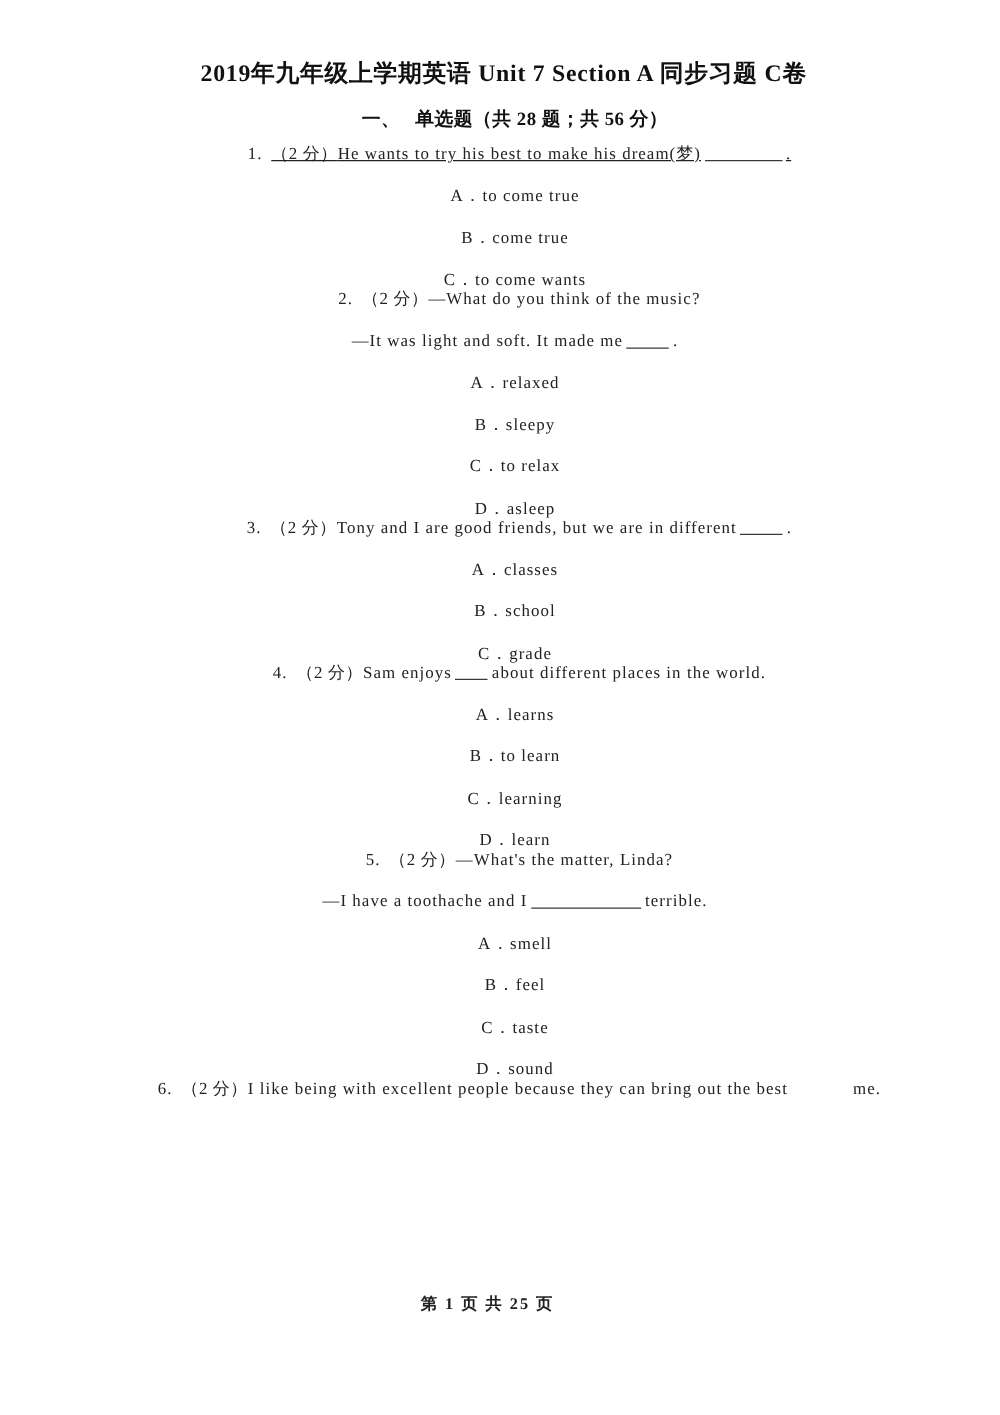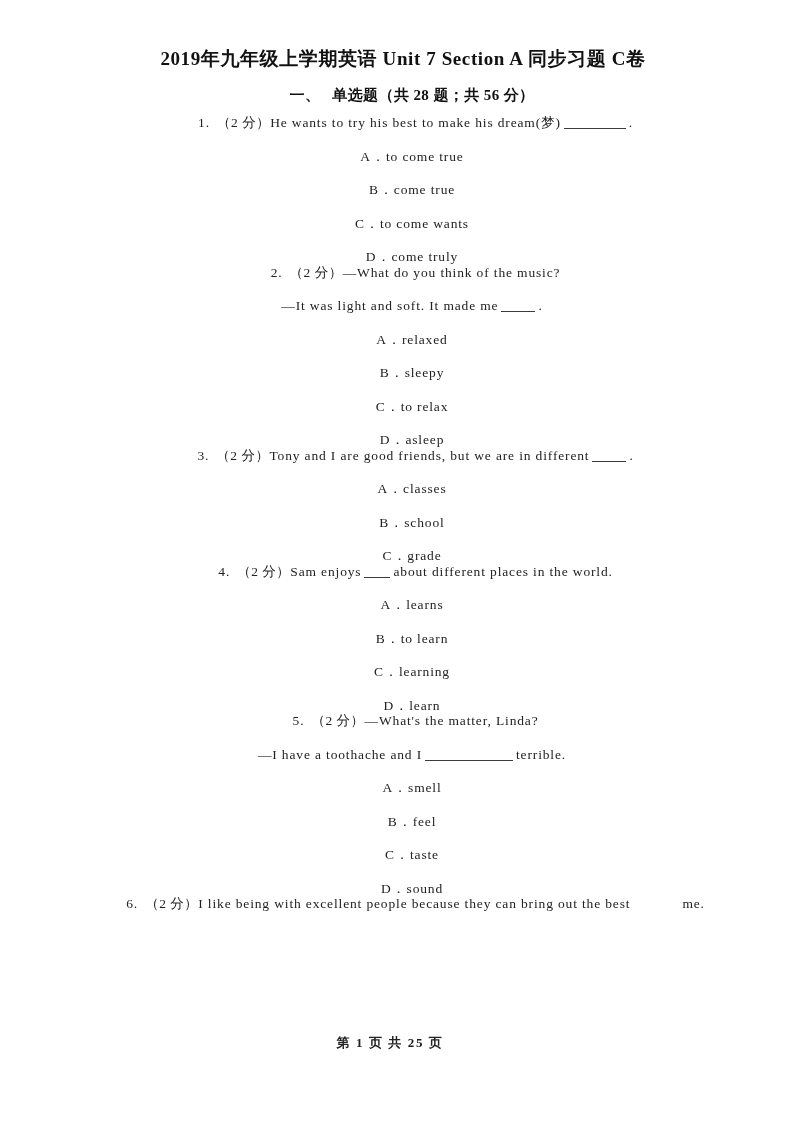--- a/index.html
+++ b/index.html
@@ -70,20 +70,21 @@
     margin: 0 0 6px 0;
     color: #222;
     white-space: nowrap;
     font-family: "Liberation Serif", "DejaVu Serif", serif;
   }
 
   .q-stem {
   }
   .q-stem-first {
     margin-top: 0;
+    text-decoration: underline;
   }
 
   .q-num {
     display: inline-block;
     min-width: 26px;
   }
 
   .q-score {
     letter-spacing: 0.5px;
   }
@@ -155,23 +156,20 @@
       </div>
       <div class="opt-line">
         <span class="opt-letter">A．</span><span>to come true</span>
       </div>
       <div class="opt-line">
         <span class="opt-letter">B．</span><span>come true</span>
       </div>
       <div class="opt-line">
         <span class="opt-letter">C．</span><span>to come wants</span>
       </div>
-      <div class="opt-line">
-        <span class="opt-letter">D．</span><span>come truly</span>
-      </div>
     </div>
 
     <div class="question-block">
       <div class="q-line q-stem">
         <span class="q-num">2.</span><span class="q-score">（2 分）</span><span>—What do you think of the music?</span>
       </div>
       <div class="q-line q-cont">
         <span>—It was light and soft. It made me</span><span class="blank blank-sm"></span><span>.</span>
       </div>
       <div class="opt-line">

